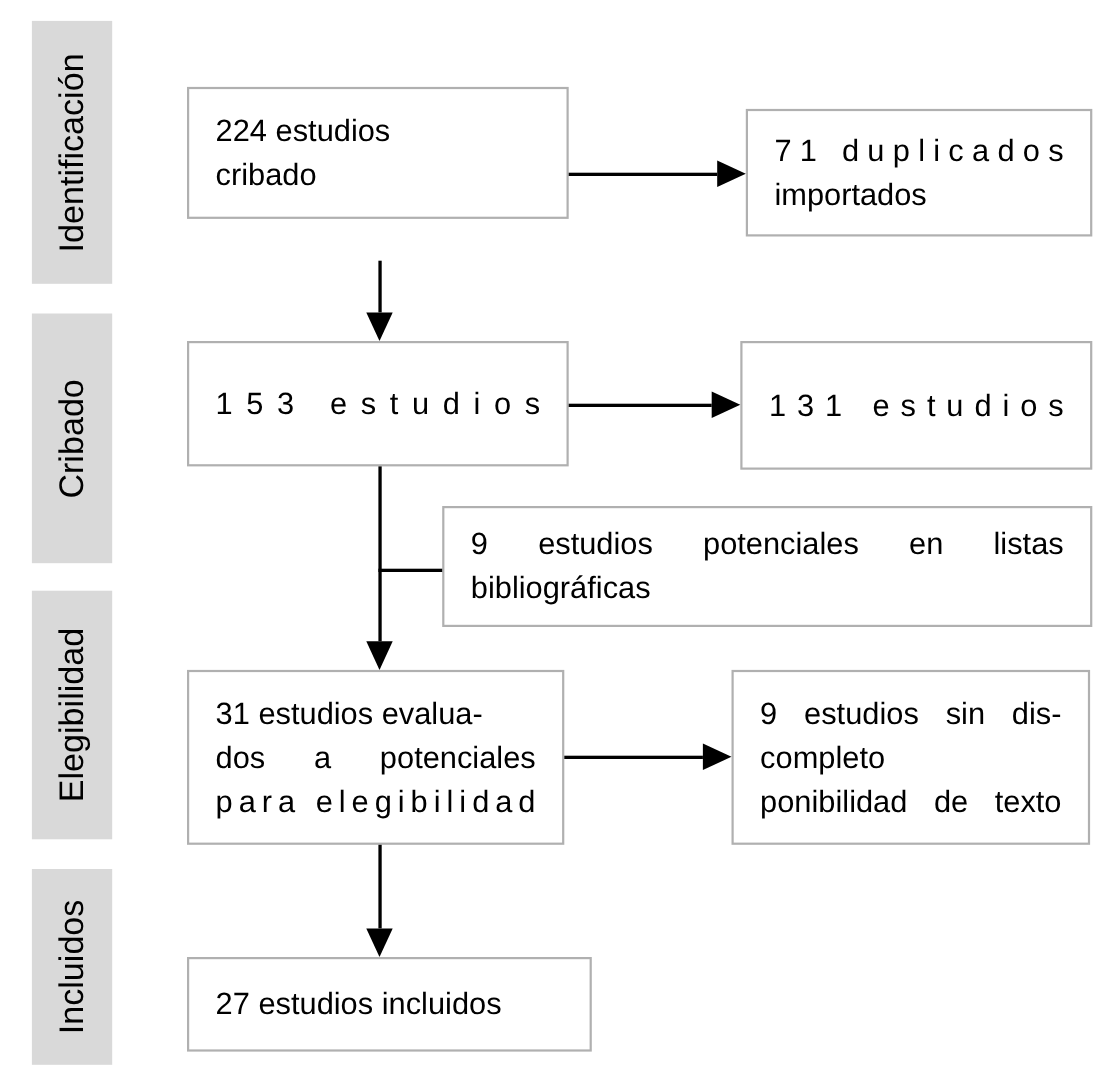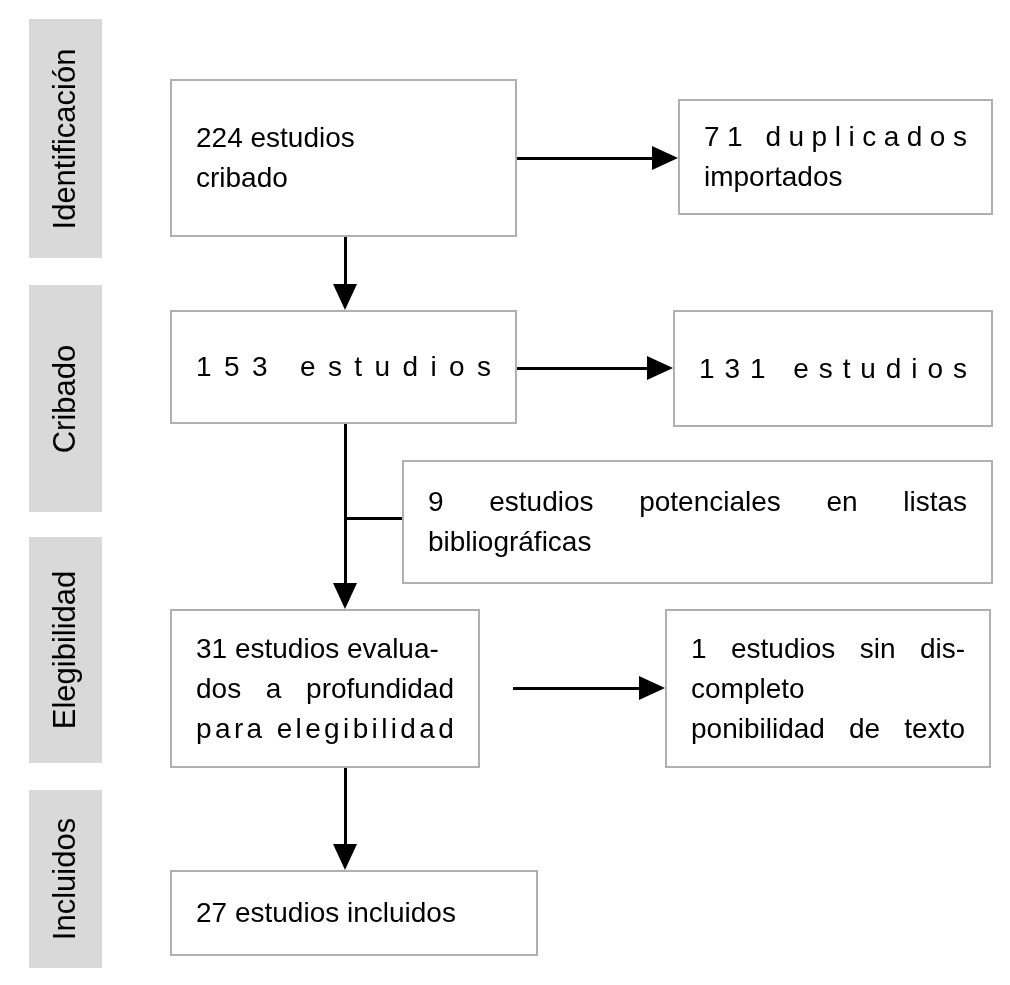--- a/index.html
+++ b/index.html
@@ -65,21 +65,21 @@
   <div class="stage" style="top:285px;height:227px;">
     <span class="stage-label">Cribado</span>
   </div>
   <div class="stage" style="top:537px;height:226px;">
     <span class="stage-label">Elegibilidad</span>
   </div>
   <div class="stage" style="top:790px;height:178px;">
     <span class="stage-label">Incluidos</span>
   </div>
 
-  <div class="box" style="left:170px;top:79px;width:347px;height:158px;">
+  <div class="box" style="left:170px;top:79px;width:347px;height:120px;">
     <div class="line">224 estudios</div>
     <div class="line">cribado</div>
   </div>
 
   <div class="box" style="left:678px;top:99px;width:315px;height:116px;">
     <div class="line stretch">
         <span>7</span>
         <span>1</span>
         <span style="white-space: pre;"> </span>
         <span>d</span>
@@ -123,28 +123,28 @@
         <span>s</span>
         <span>t</span>
         <span>u</span>
         <span>d</span>
         <span>i</span>
         <span>o</span>
         <span>s</span>
       </div>
   </div>
 
-  <div class="box" style="left:402px;top:460px;width:591px;height:124px;">
+  <div class="box" style="left:402px;top:460px;width:591px;height:110px;">
     <div class="line wjust">9 estudios potenciales en listas</div>
     <div class="line">bibliográficas</div>
   </div>
 
-  <div class="box" style="left:170px;top:609px;width:310px;height:159px;">
+  <div class="box" style="left:170px;top:609px;width:343px;height:159px;">
     <div class="line">31 estudios evalua-</div>
-    <div class="line wjust">dos a profundidad</div>
+    <div class="line wjust">dos a potenciales</div>
     <div class="line stretch">
         <span>p</span>
         <span>a</span>
         <span>r</span>
         <span>a</span>
         <span style="white-space: pre;"> </span>
         <span>e</span>
         <span>l</span>
         <span>e</span>
         <span>g</span>
@@ -153,21 +153,21 @@
         <span>i</span>
         <span>l</span>
         <span>i</span>
         <span>d</span>
         <span>a</span>
         <span>d</span>
       </div>
   </div>
 
   <div class="box" style="left:665px;top:609px;width:326px;height:159px;">
-    <div class="line wjust">1 estudios sin dis-</div>
+    <div class="line wjust">9 estudios sin dis-</div>
     <div class="line">completo</div>
     <div class="line wjust">ponibilidad de texto</div>
   </div>
 
   <div class="box" style="left:170px;top:870px;width:368px;height:86px;">
     <div class="line">27 estudios incluidos</div>
   </div>
 
   <div class="hline" style="left:517px;top:157px;width:135px;"></div>
   <div class="head-right" style="left:652px;top:146px;"></div>

